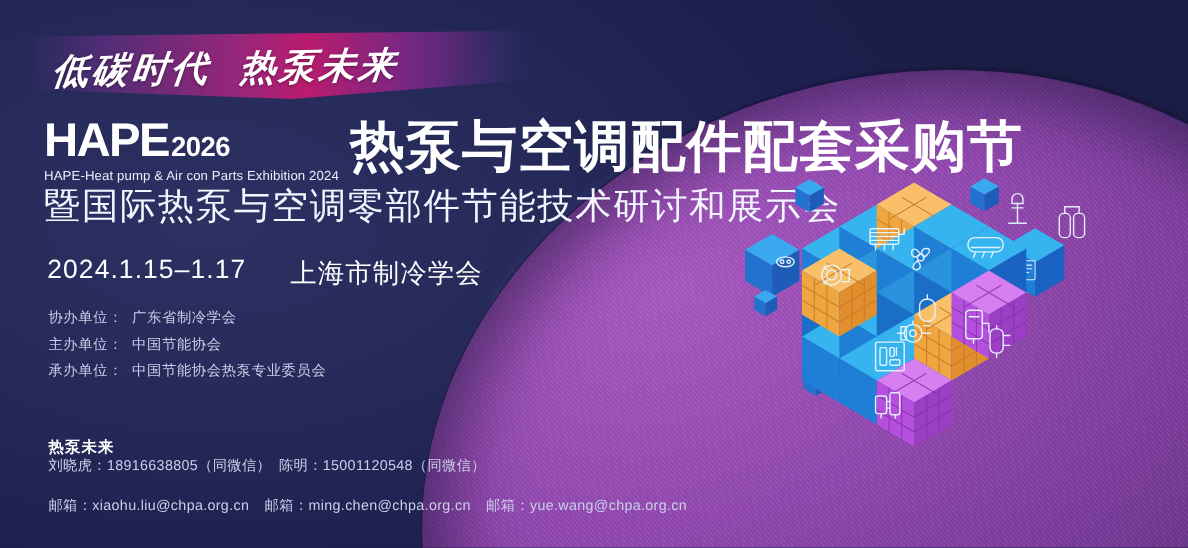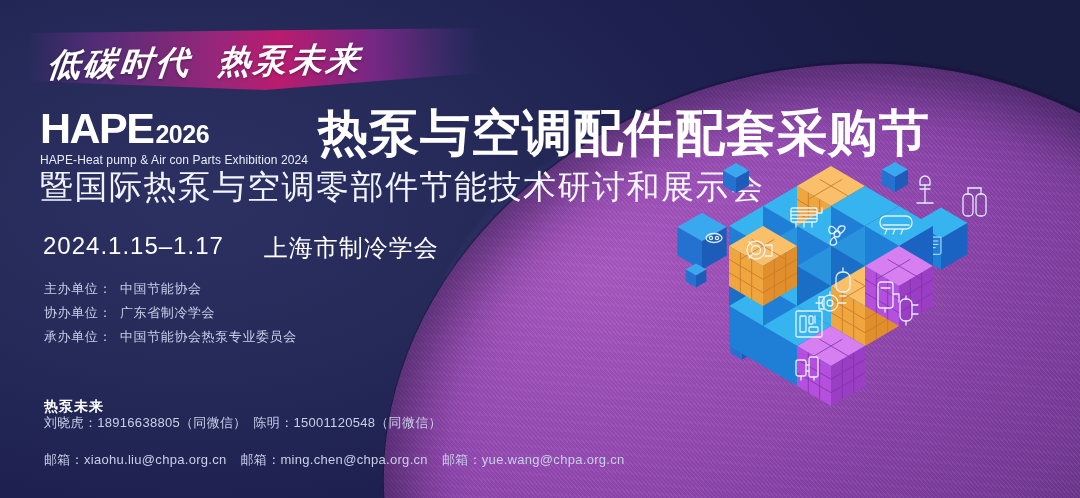--- a/index.html
+++ b/index.html
@@ -201,26 +201,26 @@
 
   <div class="subtitle-cn">暨国际热泵与空调零部件节能技术研讨和展示会</div>
 
   <div class="date-venue">
     <span>2024.1.15–1.17</span>
     <span>上海市制冷学会</span>
   </div>
 
   <div class="orgs">
     <div class="org-line">
+      <span class="org-label">协办单位：</span>
+      <span class="org-value">广东省制冷学会</span>
+    </div>
+    <div class="org-line">
       <span class="org-label">主办单位：</span>
       <span class="org-value">中国节能协会</span>
-    </div>
-    <div class="org-line">
-      <span class="org-label">协办单位：</span>
-      <span class="org-value">广东省制冷学会</span>
     </div>
     <div class="org-line">
       <span class="org-label">承办单位：</span>
       <span class="org-value">中国节能协会热泵专业委员会</span>
     </div>
   </div>
 
   <div class="contact-title">热泵未来</div>
 
   <div class="contact-phones">

